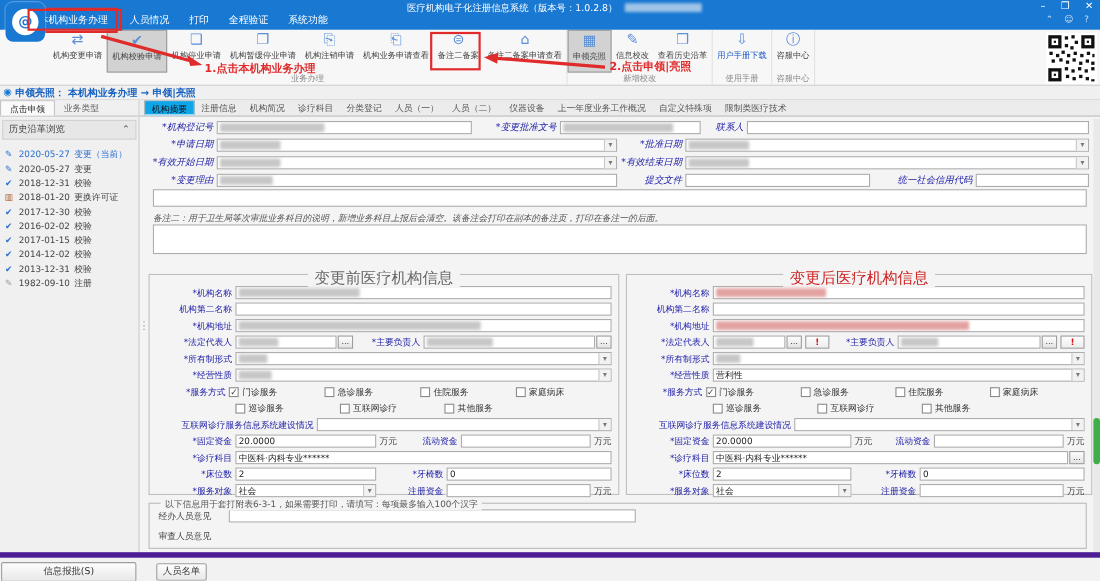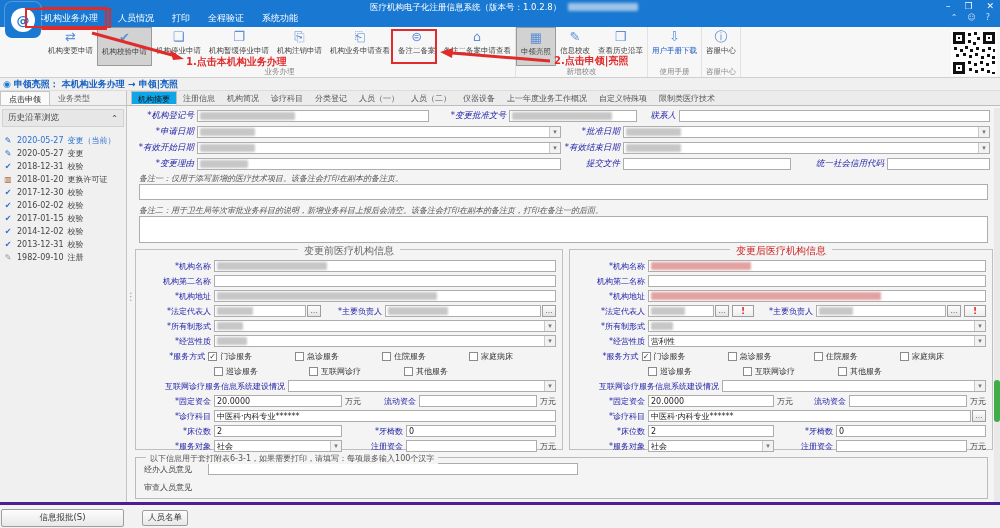--- a/index.html
+++ b/index.html
@@ -45,21 +45,21 @@
   .side-tab.active { background:#fafafa; border:1px solid #c4c4c4; border-bottom:none; color:#222; }
   .side-head { display:flex; justify-content:space-between; align-items:center; margin:3px 2px 0 2px; padding:2px 5px;
                background:#e7e7e7; border:1px solid #d2d2d2; font-size:8.5px; color:#444; }
   .hist { padding:7px 3px; }
   .hrow { display:flex; align-items:center; gap:4px; height:13px; font-size:8px; color:#444; cursor:pointer; white-space:nowrap; }
   .hrow .hic { width:10px; text-align:center; font-size:8px; color:#2a6fd0; }
   .hrow.cur { color:#2a6fd0; }
   .hic.lic { color:#b06030; } .hic.reg { color:#999; }
 
   
-  .bottom-strip { position:absolute; left:0; right:0; bottom:0; height:26px; background:#f2f2f2; border-top:3px solid #4c1d95; z-index:3; }
+  .bottom-strip { position:absolute; left:0; right:0; bottom:0; height:26px; background:#f2f2f2; border-top:5px solid #4c1d95; z-index:3; }
   .btn { background:linear-gradient(#fdfdfd,#e8e8e8); border:1px solid #9e9e9e; border-radius:2px; font-size:8.5px; color:#333;
          display:flex; align-items:center; justify-content:center; cursor:pointer; }
   .submit-btn { position:absolute; left:1px; top:4px; width:123px; height:18px; }
   .personnel-btn { position:absolute; left:142px; top:5px; width:46px; height:16px; }
 
   
   .main { position:absolute; top:91px; left:127px; right:0; bottom:26px; background:#f4f4f4; }
   .mtabs { display:flex; height:15px; font-size:8px; background:#ececec; border-bottom:1px solid #bdbdbd; padding-left:4px; }
   .mtab { padding:2px 6px; color:#555; white-space:nowrap; cursor:pointer; }
   .mtab.active { background:#0ea5e9; border:1px solid #bdbdbd; border-bottom:1px solid #fafafa; color:#111; }
@@ -72,21 +72,21 @@
   .combo .car { position:absolute; right:0; top:0; bottom:0; width:11px; border-left:1px solid #c9c9c9; background:#f2f2f2;
                 color:#777; font-size:7px; display:flex; align-items:center; justify-content:center; }
   .redact { display:inline-block; height:8px; background:#c7c7c7; filter:blur(1.3px); border-radius:1px; }
   .redact.rd { background:#e3a2a2; }
   .unit { font-size:8px; color:#444; padding-left:3px; white-space:nowrap; }
   .note-lab { font-size:8px; color:#555; height:10px; margin:2px 0 1px 8px; }
   .ta { background:#fff; border:1px solid #adadad; margin-left:8px; }
 
   .panel { position:absolute; border:1px solid #bfbfbf; background:#f4f4f4; padding:9px 6px 0 6px; }
   .panel .legend { position:absolute; top:-6px; left:50%; transform:translateX(-50%); background:#f4f4f4; padding:0 6px;
-                   font-size:10px; color:#666; white-space:nowrap; }
+                   font-size:14px; color:#666; white-space:nowrap; }
   .panel.after .legend { color:#cc2222; }
   .prow { display:flex; align-items:center; height:14px; margin-bottom:1px; }
   .plab { width:72px; color:#1a1aa6; text-align:right; padding-right:3px; white-space:nowrap; font-size:8px; }
   .dots { width:14px; height:12px; margin-left:1px; background:linear-gradient(#fdfdfd,#e4e4e4); border:1px solid #9e9e9e;
           font-size:7px; display:flex; align-items:center; justify-content:center; color:#333; cursor:pointer; }
   .alert-sm { width:22px; height:12px; margin-left:3px; background:linear-gradient(#fdfdfd,#eee); border:1px solid #9e9e9e;
               color:#d11; font-weight:bold; font-size:8px; display:flex; align-items:center; justify-content:center; cursor:pointer; }
   .cbwrap { display:flex; align-items:center; gap:3px; width:95px; cursor:pointer; }
   .cb { width:9px; height:9px; border:1px solid #8a8a8a; background:#fff; font-size:8px; line-height:8px; text-align:center; color:#333; }
   .cblab { font-size:8px; color:#333; white-space:nowrap; }
@@ -383,21 +383,20 @@
       <span class="flab" style="width:66px">*变更理由</span>
       <span class="inp" style="width:364px">
           <span class="redact" style="width:48px"></span>
         </span>
       <span class="flab" style="width:62px">提交文件</span>
       <span class="inp" style="width:168px"></span>
       <span class="flab" style="width:96px">统一社会信用代码</span>
       <span class="inp" style="flex:1"></span>
     </div>
 
-    <div class="note-lab">备注一：仅用于添写新增的医疗技术项目。该备注会打印在副本的备注页。</div>
     <div class="ta" style="height:16px; margin-right:2px;"></div>
     <div class="note-lab" style="margin-top:5px">备注二：用于卫生局等次审批业务科目的说明，新增业务科目上报后会清空。该备注会打印在副本的备注页，打印在备注一的后面。</div>
     <div class="ta" style="height:27px; margin-right:2px;"></div>
   </div>
 
   <div class="panel before" style="left:8px; top:158px; width:428px; height:201px;">
     <div class="legend">变更前医疗机构信息</div>
     <div class="prow">
       <span class="plab">*机构名称</span>
       <span class="inp" style="flex:1">

